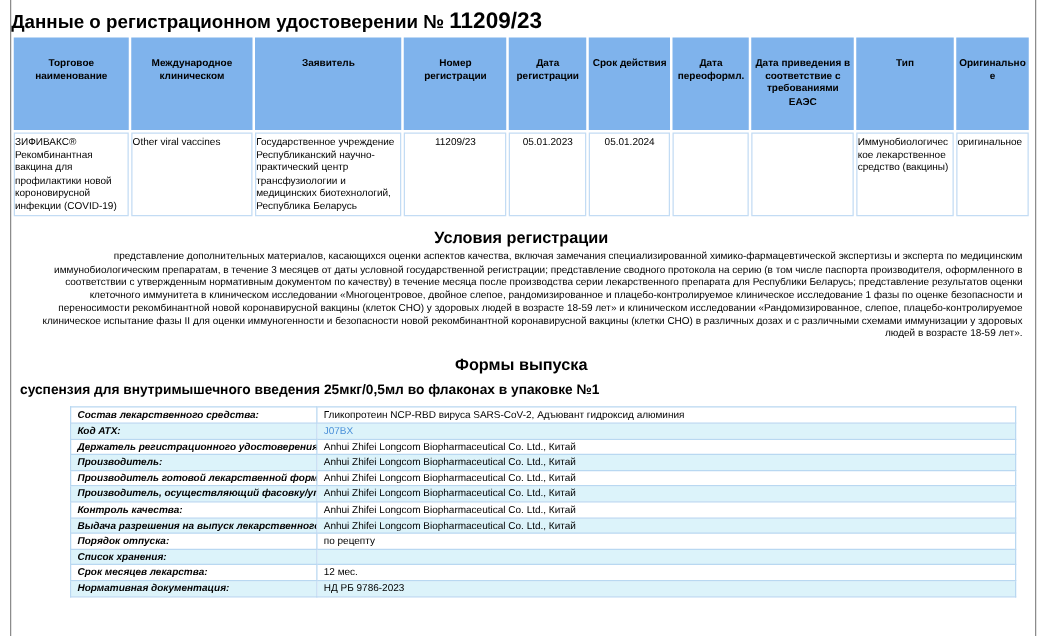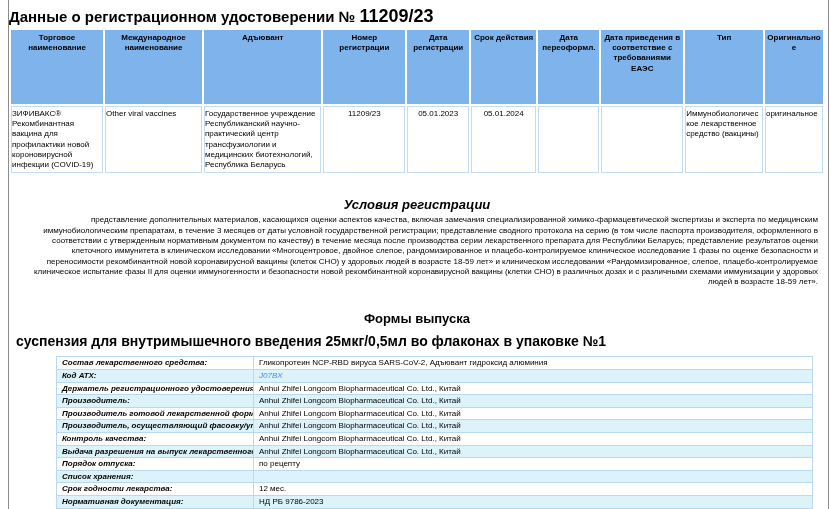--- a/index.html
+++ b/index.html
@@ -28,60 +28,60 @@
 
   
   table.reg {
     width: 816px; margin-top: 1px;
     border-collapse: separate; border-spacing: 2px;
     table-layout: fixed; font-size: 8px; line-height: 1.28;
   }
   table.reg th {
     background: var(--header-blue, #7fb3ec);
     font-weight: bold; text-align: center; vertical-align: top;
-    padding: 3px 2px; height: 74px; overflow-wrap: break-word; word-break: break-word;
+    padding: 16px 2px; height: 74px; overflow-wrap: break-word; word-break: break-word;
   }
   table.reg td {
     background: #fff; border: 1px solid var(--border-blue, #c3dcf4);
     vertical-align: top; padding: 2px 0; height: 64px;
     overflow-wrap: break-word; word-break: break-word;
   }
   table.reg td.center { text-align: center; }
 
   
   .section-heading {
     text-align: center; font-weight: bold; font-size: 13px;
   }
-  .h-conditions { margin-top: 22px; font-style: italic; }
-  .h-forms { margin-top: 24px; }
+  .h-conditions { margin-top: 7px; }
+  .h-forms { margin-top: 12px; }
 
   .conditions-text {
     font-size: 8px; line-height: 10.3px;
     margin: 3px 7px 0 5px; text-align: right;
   }
 
   .forms-subheading {
-    font-weight: bold; font-size: 14px;
+    font-weight: bold; font-size: 11px;
     margin: 7px 0 0 7px;
   }
 
   
   table.forms {
     margin: 7px 0 0 47px; width: 757px;
     border-collapse: collapse; table-layout: fixed;
     font-size: 8px; line-height: 9.6px;
   }
   table.forms td {
     border: 1px solid var(--border-blue2, #b9d8f1);
     padding: 1px 5px; height: 12px; vertical-align: middle;
     overflow: hidden; white-space: nowrap;
   }
   table.forms tr:nth-child(even) td { background: var(--row-cyan, #dcf3fa); }
   table.forms td.lbl { font-weight: bold; font-style: italic; }
-  table.forms td.val.link { color: var(--link-blue, #4a90d9); font-style: italic; }
+  table.forms td.val.link { color: var(--link-blue, #4a90d9); }
 </style>
 </head>
 <body>
 
 <div class="vline left"></div>
 <div class="vline right"></div>
 
 <div class="page">
 
   <div class="page-title">
@@ -98,22 +98,22 @@
         <col style="width:7.8%">
         <col style="width:8.2%">
       <col style="width:7.7%">
         <col style="width:10.3%">
         <col style="width:9.8%">
       <col style="width:7.3%">
     </colgroup>
     <thead>
       <tr>
         <th>Торговое наименование</th>
-        <th>Международное наименование</th>
-        <th>Адъювант</th>
+        <th>Международное клиническом</th>
+        <th>Заявитель</th>
         <th>Номер регистрации</th>
         <th>Дата регистрации</th>
         <th>Срок действия</th>
         <th>Дата переоформл.</th>
         <th>Дата приведения в соответствие с требованиями ЕАЭС</th>
         <th>Тип</th>
         <th>Оригинальное</th>
       </tr>
     </thead>
     <tbody>
@@ -178,21 +178,21 @@
       </tr>
       <tr>
         <td class="lbl">Порядок отпуска:</td>
         <td class="val">по рецепту</td>
       </tr>
       <tr>
         <td class="lbl">Список хранения:</td>
         <td class="val"></td>
       </tr>
       <tr>
-        <td class="lbl">Срок годности лекарства:</td>
+        <td class="lbl">Срок месяцев лекарства:</td>
         <td class="val">12 мес.</td>
       </tr>
       <tr>
         <td class="lbl">Нормативная документация:</td>
         <td class="val">НД РБ 9786-2023</td>
       </tr>
 
     </tbody>
   </table>
 

